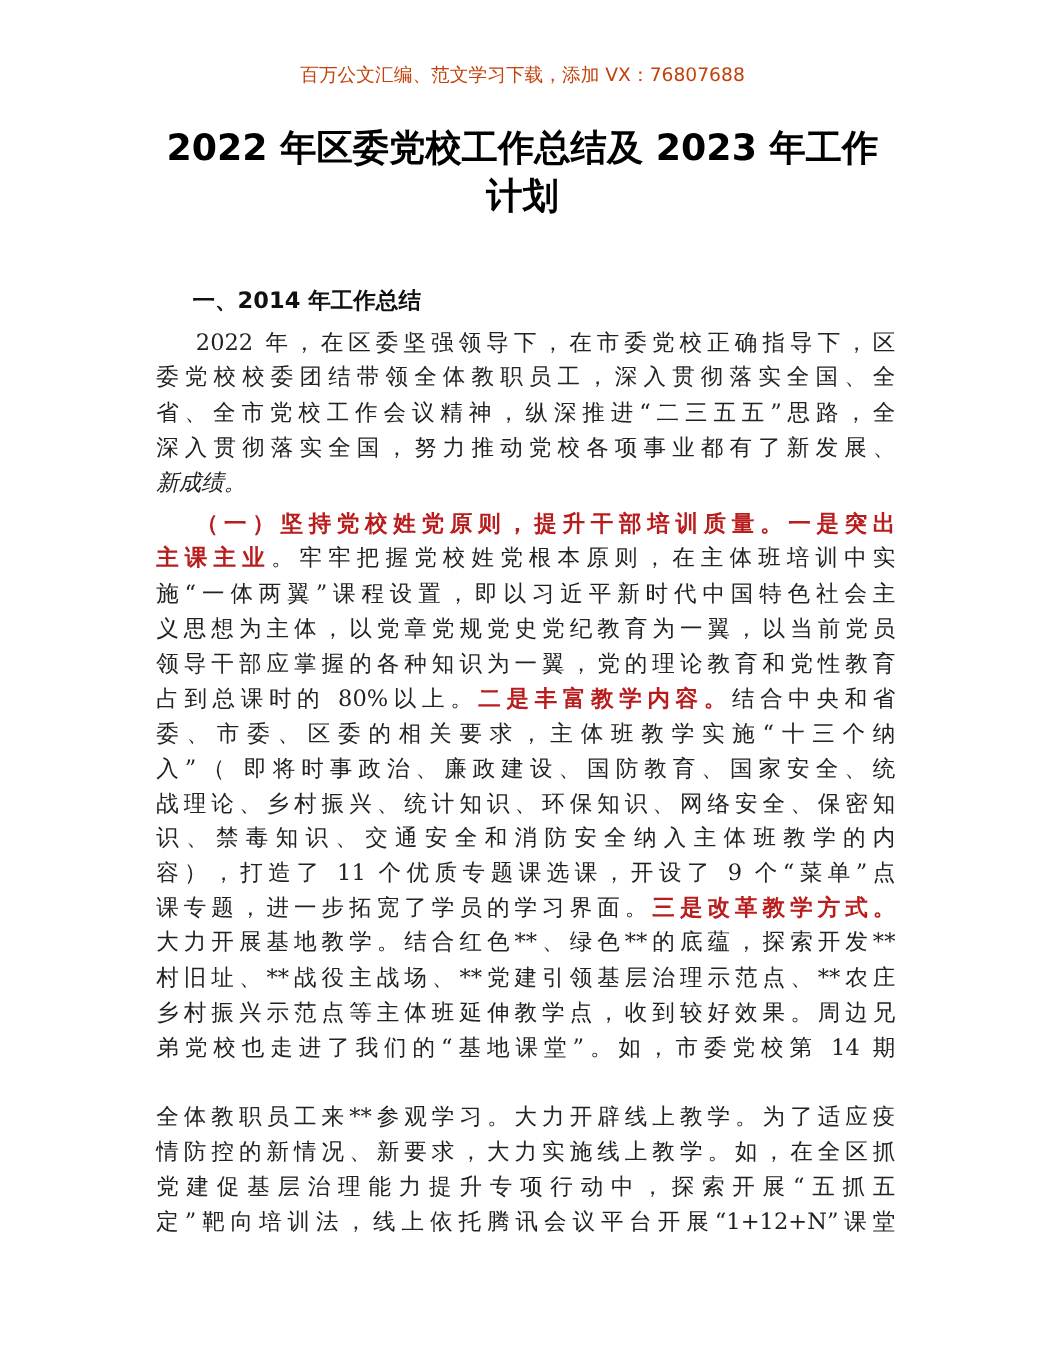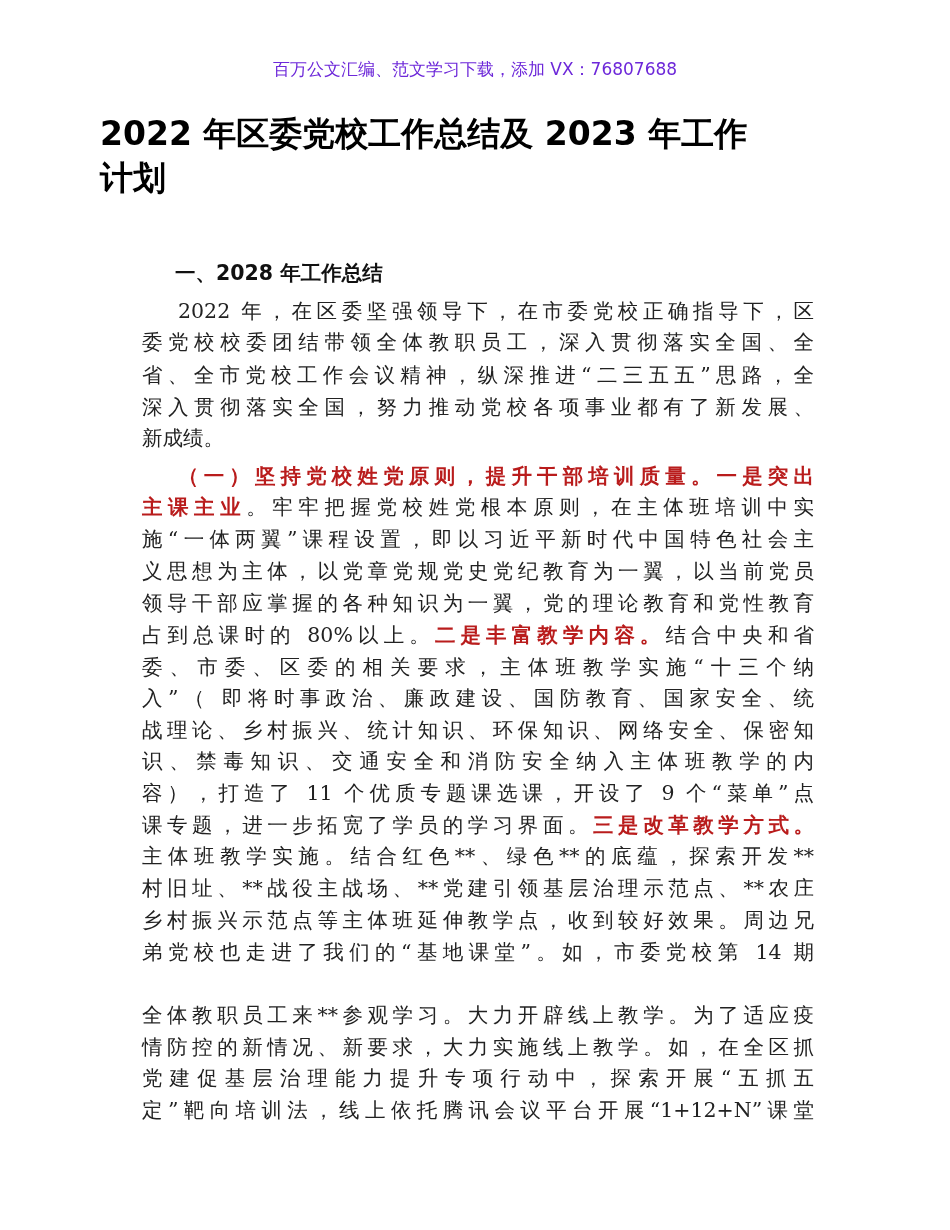--- a/index.html
+++ b/index.html
@@ -1,48 +1,48 @@
 <!DOCTYPE html>
 <html><head>
 <meta charset="utf-8">
 <style>
   html, body { margin: 0; padding: 0; background: #ffffff; }
   body { width: 950px; height: 1230px; position: relative; overflow: hidden; }
   .page { position: absolute; left: 0; top: 0; width: 950px; height: 1230px; background: #fff; }
   .watermark {
     position: absolute; left: 0; top: 55px; width: 950px; text-align: center;
-    color: #6d28d9; font-family: "DejaVu Sans", sans-serif; font-size: 17px; line-height: 28px;
+    color: #c2410c; font-family: "DejaVu Sans", sans-serif; font-size: 17px; line-height: 28px;
   }
   .title {
-    position: absolute; left: 100px; width: 750px; text-align: left;
+    position: absolute; left: 100px; width: 750px; text-align: center;
     color: #000; font-family: "DejaVu Sans", sans-serif; font-weight: bold; font-size: 33px; line-height: 44px;
   }
   .title.l1 { top: 112px; }
   .title.l2 { top: 156px; }
   .line {
     position: absolute; left: 142px; width: 672px; white-space: nowrap;
     color: #222; font-family: "DejaVu Serif", serif; font-size: 20.5px; line-height: 30px;
     text-align: justify; text-align-last: justify;
   }
-  .line.last { text-align-last: left; }
+  .line.last { text-align-last: left; font-style: italic; }
   .line.indent { left: 178px; width: 636px; }
   .line.heading { left: 175px; width: 400px; font-family: "DejaVu Sans", sans-serif; font-weight: bold; color: #111; text-align-last: left; }
   .b { font-family: "DejaVu Sans", sans-serif; font-weight: bold; color: #b91c1c; }
 </style>
 </head>
 <body>
 
 <div class="page">
 
   <div class="watermark">百万公文汇编、范文学习下载，添加 VX：76807688</div>
 
   <div class="title l1">2022 年区委党校工作总结及 2023 年工作</div>
   <div class="title l2">计划</div>
 
-  <div class="line heading" style="top:258px">一、2028 年工作总结</div>
+  <div class="line heading" style="top:258px">一、2014 年工作总结</div>
 
   <div class="line indent" style="top:296px">2022 年，在区委坚强领导下，在市委党校正确指导下，区</div>
   <div class="line" style="top:327px">委党校校委团结带领全体教职员工，深入贯彻落实全国、全</div>
   <div class="line" style="top:360px">省、全市党校工作会议精神，纵深推进“二三五五”思路，全</div>
   <div class="line" style="top:392px">深入贯彻落实全国，努力推动党校各项事业都有了新发展、</div>
   <div class="line last" style="top:423px">新成绩。</div>
 
   <div class="line indent b" style="top:461px">（一）坚持党校姓党原则，提升干部培训质量。一是突出</div>
 
   <div class="line" style="top:492px">
@@ -55,21 +55,21 @@
     <span>占到总课时的 80%以上。</span><span class="b">二是丰富教学内容。</span><span>结合中央和省</span>
   </div>
   <div class="line" style="top:652px">委、市委、区委的相关要求，主体班教学实施“十三个纳</div>
   <div class="line" style="top:683px">入”（ 即将时事政治、廉政建设、国防教育、国家安全、统</div>
   <div class="line" style="top:715px">战理论、乡村振兴、统计知识、环保知识、网络安全、保密知</div>
   <div class="line" style="top:746px">识、禁毒知识、交通安全和消防安全纳入主体班教学的内</div>
   <div class="line" style="top:778px">容），打造了 11 个优质专题课选课，开设了 9 个“菜单”点</div>
   <div class="line" style="top:810px">
     <span>课专题，进一步拓宽了学员的学习界面。</span><span class="b">三是改革教学方式。</span>
   </div>
-  <div class="line" style="top:841px">主体班教学实施。结合红色**、绿色**的底蕴，探索开发**</div>
+  <div class="line" style="top:841px">大力开展基地教学。结合红色**、绿色**的底蕴，探索开发**</div>
   <div class="line" style="top:873px">村旧址、**战役主战场、**党建引领基层治理示范点、**农庄</div>
   <div class="line" style="top:905px">乡村振兴示范点等主体班延伸教学点，收到较好效果。周边兄</div>
   <div class="line" style="top:937px">弟党校也走进了我们的“基地课堂”。如，市委党校第 14 期</div>
   <div class="line" style="top:1000px">全体教职员工来**参观学习。大力开辟线上教学。为了适应疫</div>
   <div class="line" style="top:1032px">情防控的新情况、新要求，大力实施线上教学。如，在全区抓</div>
   <div class="line" style="top:1063px">党建促基层治理能力提升专项行动中，探索开展“五抓五</div>
   <div class="line" style="top:1095px">定”靶向培训法，线上依托腾讯会议平台开展“1+12+N”课堂</div>
 
 </div>
 

